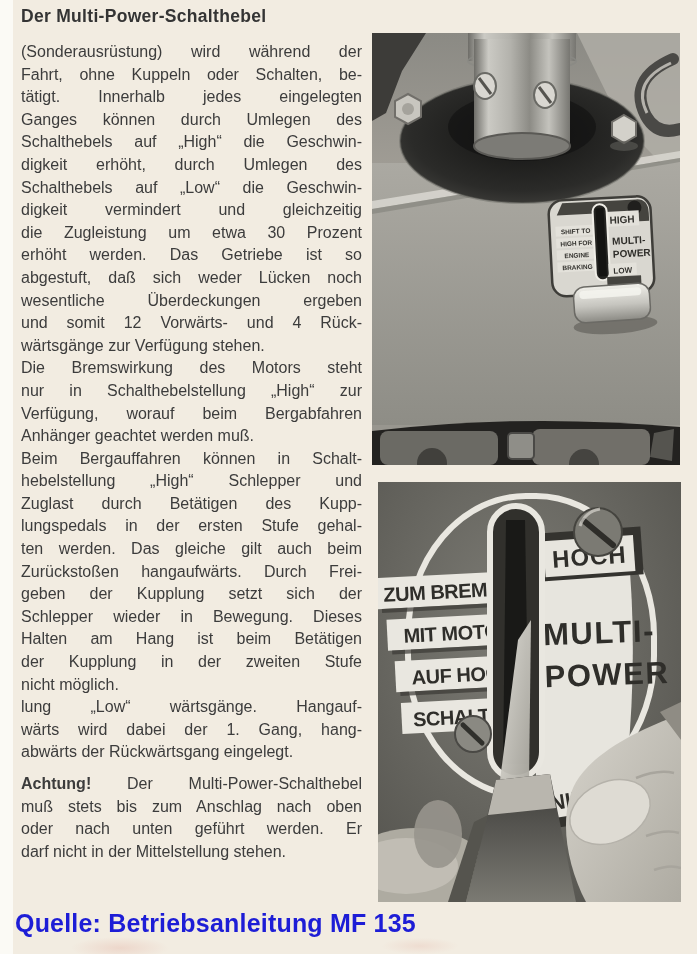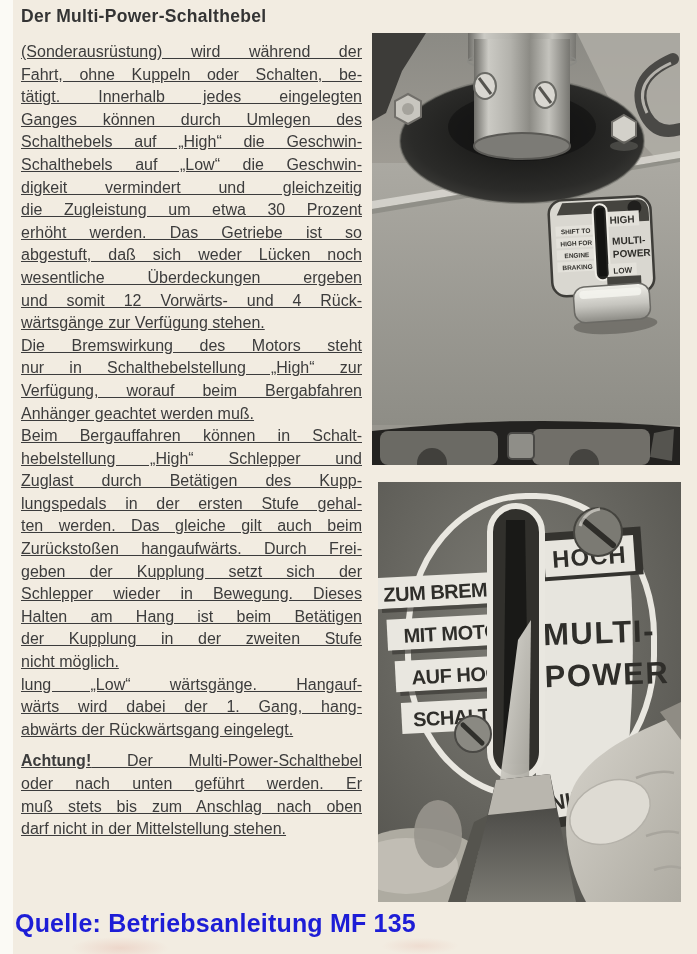--- a/index.html
+++ b/index.html
@@ -11,21 +11,21 @@
       #f2ece1;
     font-family:"Liberation Sans", sans-serif;
   }
   .edge-strip { position:absolute; left:0; top:0; width:13px; height:100%; background:#fbfaf5; }
   .title {
     position:absolute; left:21px; top:6px; width:345px;
     font-size:17.5px; font-weight:bold; color:#343434; letter-spacing:.3px;
   }
   .col {
     position:absolute; left:21px; top:41px; width:341px;
-    font-size:16px; color:#3c3c3c;text-decoration:underline;
+    font-size:16px; color:#3c3c3c;
   }
   .ln {
     line-height:22.6px; min-height:22.6px;
     text-align:justify; text-align-last:justify; -moz-text-align-last:justify;
   }
   .ln.rag { text-align-last:left; -moz-text-align-last:left; }
   .para.gap { margin-top:9px; }
   .bold { font-weight:bold; }
   .caption {
     position:absolute; left:15px; top:909px;
@@ -49,20 +49,21 @@
 
   <div class="title">Der Multi-Power-Schalthebel</div>
 
   <div class="col">
     <div class="para">
       <div class="ln">(Sonderausrüstung) wird während der</div>
       <div class="ln">Fahrt, ohne Kuppeln oder Schalten, be-</div>
       <div class="ln">tätigt. Innerhalb jedes eingelegten</div>
       <div class="ln">Ganges können durch Umlegen des</div>
       <div class="ln">Schalthebels auf „High“ die Geschwin-</div>
+      <div class="ln">digkeit erhöht, durch Umlegen des</div>
       <div class="ln">Schalthebels auf „Low“ die Geschwin-</div>
       <div class="ln">digkeit vermindert und gleichzeitig</div>
       <div class="ln">die Zugleistung um etwa 30 Prozent</div>
       <div class="ln">erhöht werden. Das Getriebe ist so</div>
       <div class="ln">abgestuft, daß sich weder Lücken noch</div>
       <div class="ln">wesentliche Überdeckungen ergeben</div>
       <div class="ln">und somit 12 Vorwärts- und 4 Rück-</div>
       <div class="ln rag">wärtsgänge zur Verfügung stehen.</div>
     </div>
     <div class="para">
@@ -84,22 +85,22 @@
       <div class="ln">der Kupplung in der zweiten Stufe</div>
       <div class="ln rag">nicht möglich.</div>
     </div>
     <div class="para">
       <div class="ln">lung „Low“ wärtsgänge. Hangauf-</div>
       <div class="ln">wärts wird dabei der 1. Gang, hang-</div>
       <div class="ln rag">abwärts der Rückwärtsgang eingelegt.</div>
     </div>
     <div class="para gap">
       <div class="ln"><span class="bold">Achtung!</span><span> Der Multi-Power-Schalthebel</span></div>
+      <div class="ln">muß stets bis zum Anschlag nach oben</div>
       <div class="ln">oder nach unten geführt werden. Er</div>
-      <div class="ln">muß stets bis zum Anschlag nach oben</div>
       <div class="ln rag">darf nicht in der Mittelstellung stehen.</div>
     </div>
   </div>
 
   <svg class="photo photo1" width="308" height="432" viewBox="0 0 308 432">
     <defs>
       <linearGradient id="gHousing" x1="0" y1="0" x2="0" y2="1">
         <stop offset="0" stop-color="#aba9a2"></stop>
           <stop offset="1" stop-color="#8e8d86"></stop>
       </linearGradient>

